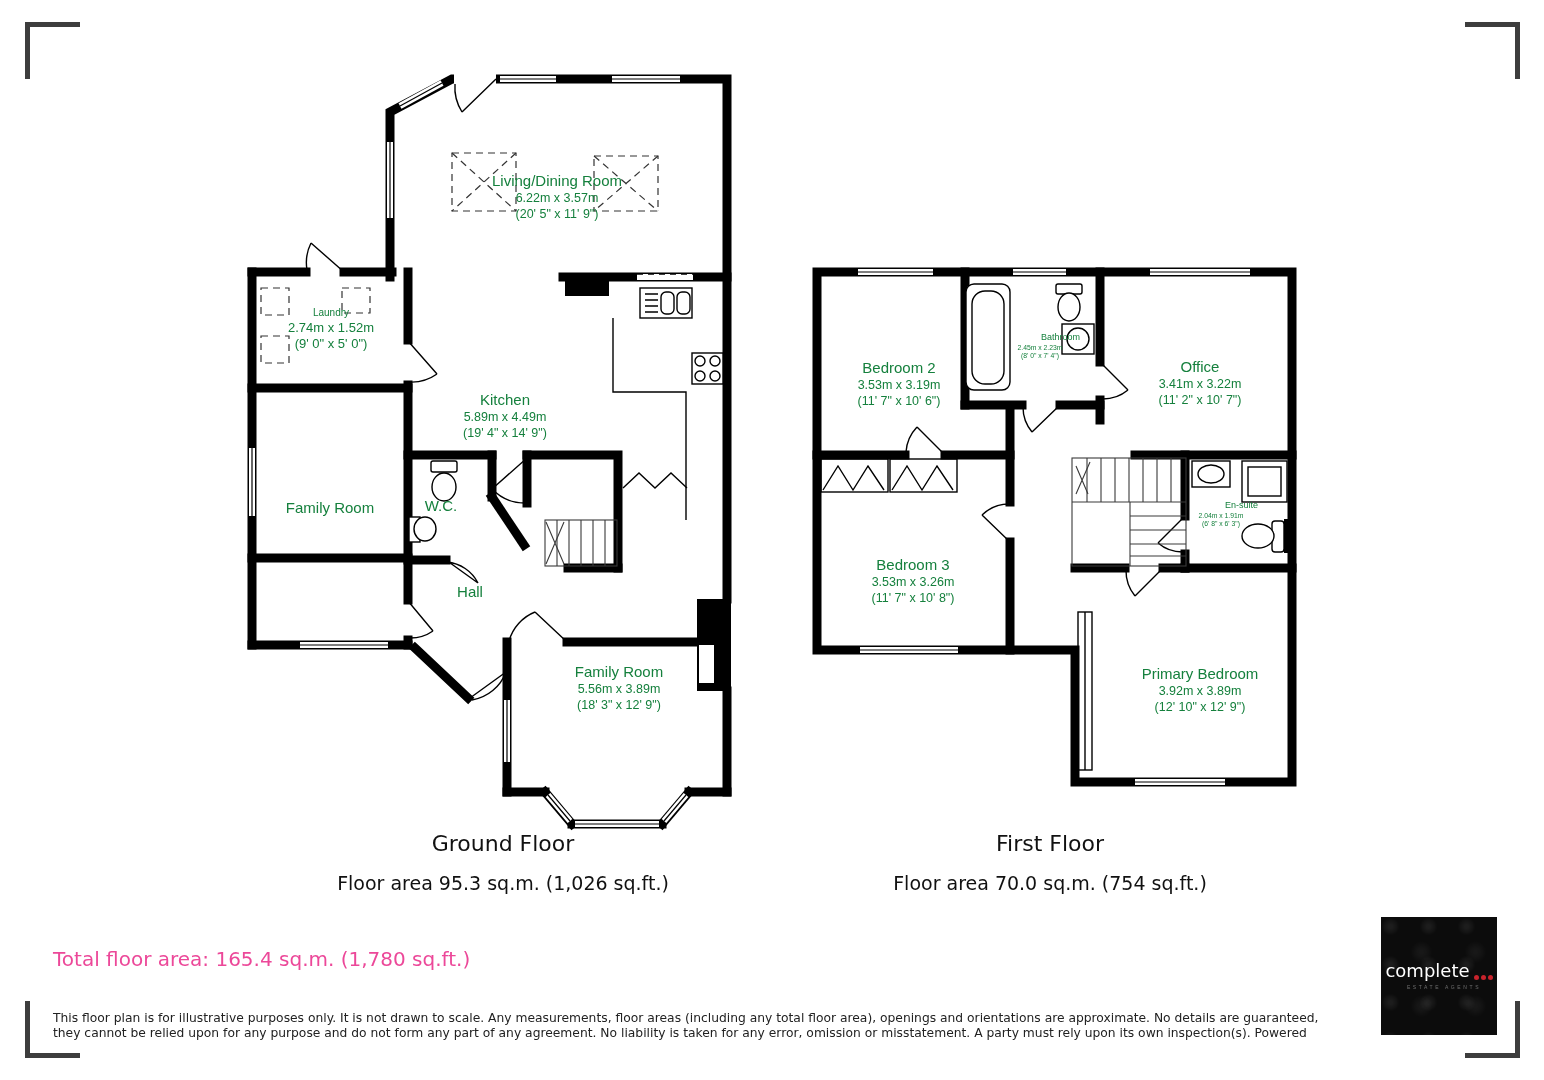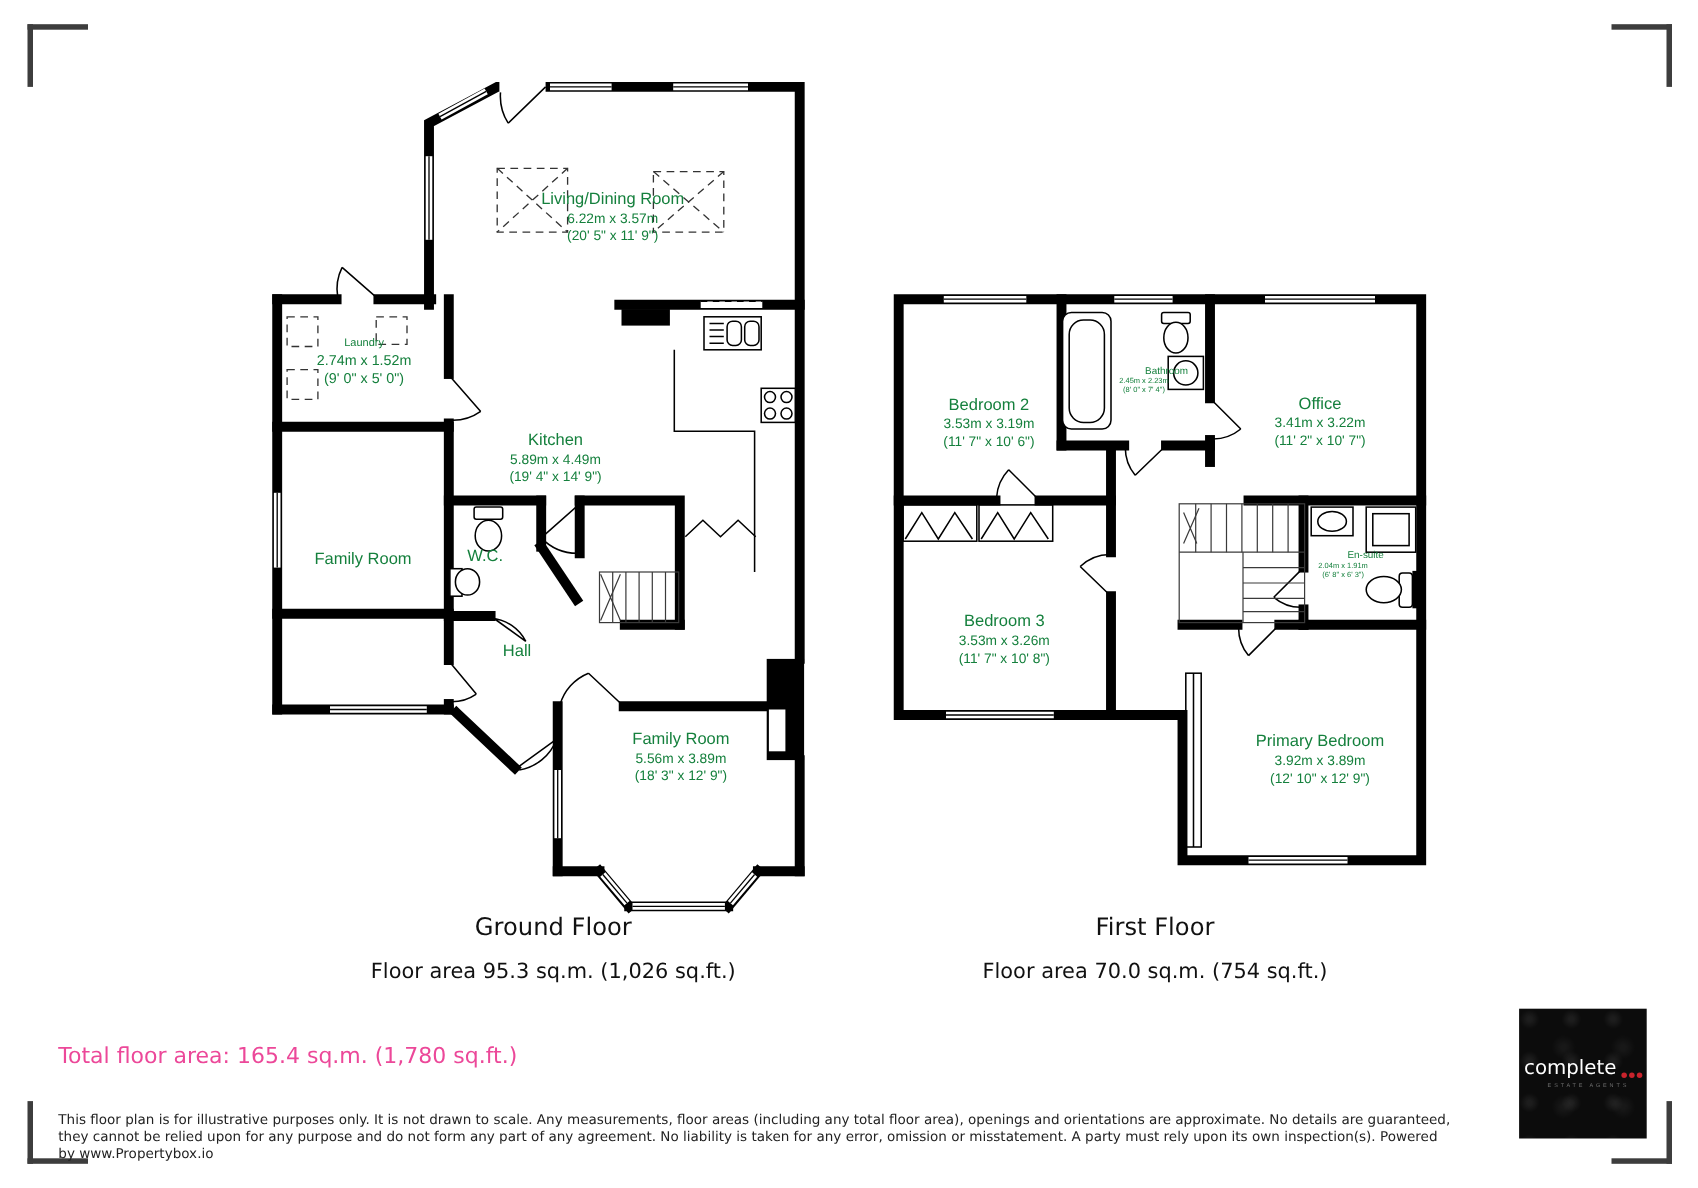--- a/index.html
+++ b/index.html
@@ -348,21 +348,20 @@
 
 <div class="floor-title" style="left:503px;top:831px">Ground Floor</div>
 <div class="floor-area" style="left:503px;top:872px">Floor area 95.3 sq.m. (1,026 sq.ft.)</div>
 <div class="floor-title" style="left:1050px;top:831px">First Floor</div>
 <div class="floor-area" style="left:1050px;top:872px">Floor area 70.0 sq.m. (754 sq.ft.)</div>
 
 <div class="total">Total floor area: 165.4 sq.m. (1,780 sq.ft.)</div>
 <div class="disclaimer">
   <div>This floor plan is for illustrative purposes only. It is not drawn to scale. Any measurements, floor areas (including any total floor area), openings and orientations are approximate. No details are guaranteed,</div>
   <div>they cannot be relied upon for any purpose and do not form any part of any agreement. No liability is taken for any error, omission or misstatement. A party must rely upon its own inspection(s). Powered</div>
-  <div>by www.Propertybox.io</div>
 </div>
 
 <div class="logo">
   <div class="logo-brand">
     <span>complete</span>
     <span class="dots">
         <i></i>
         <i></i>
         <i></i>
       </span>

